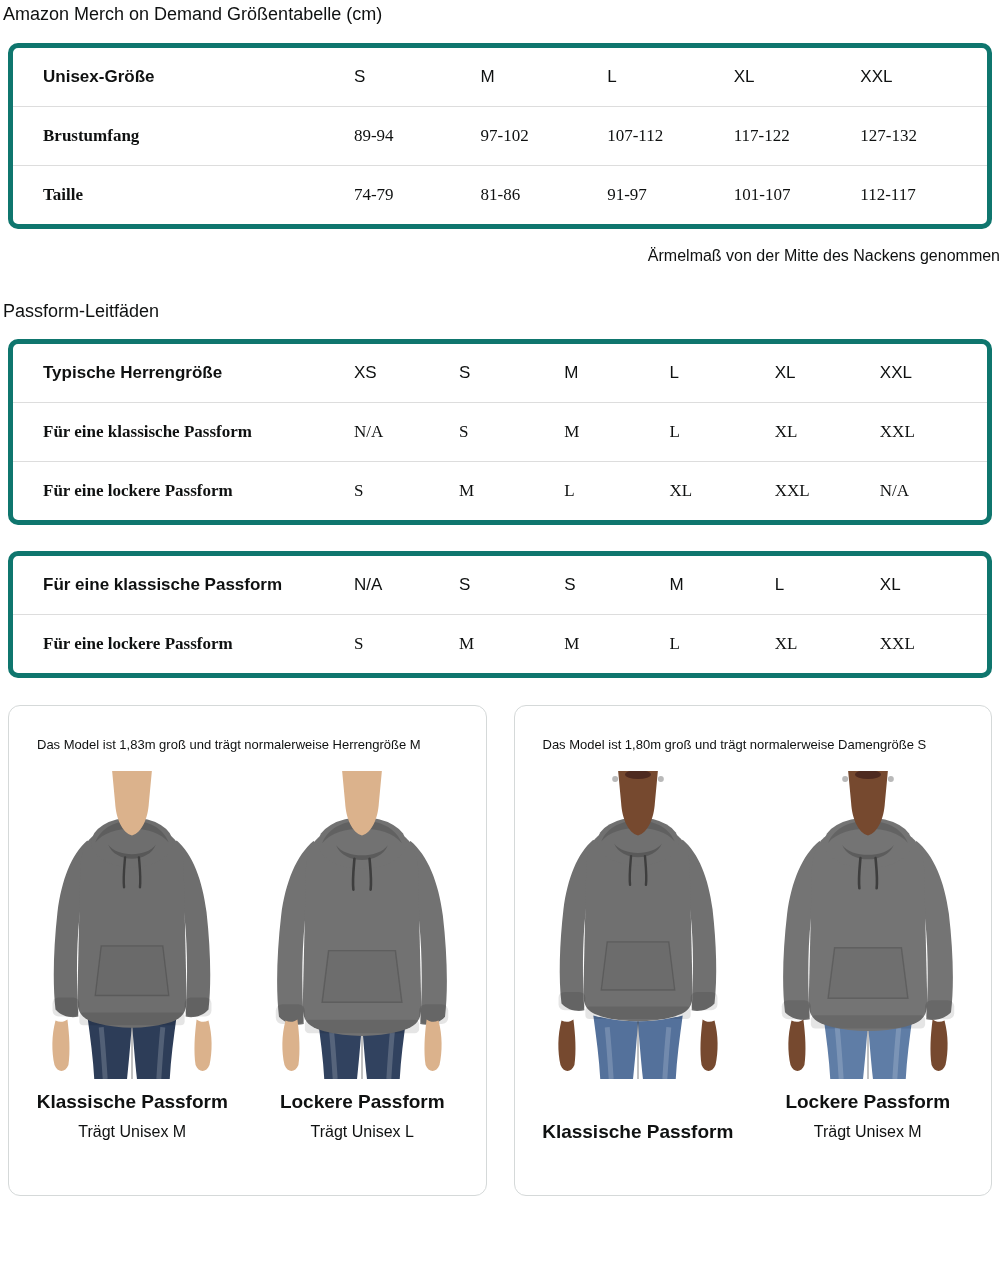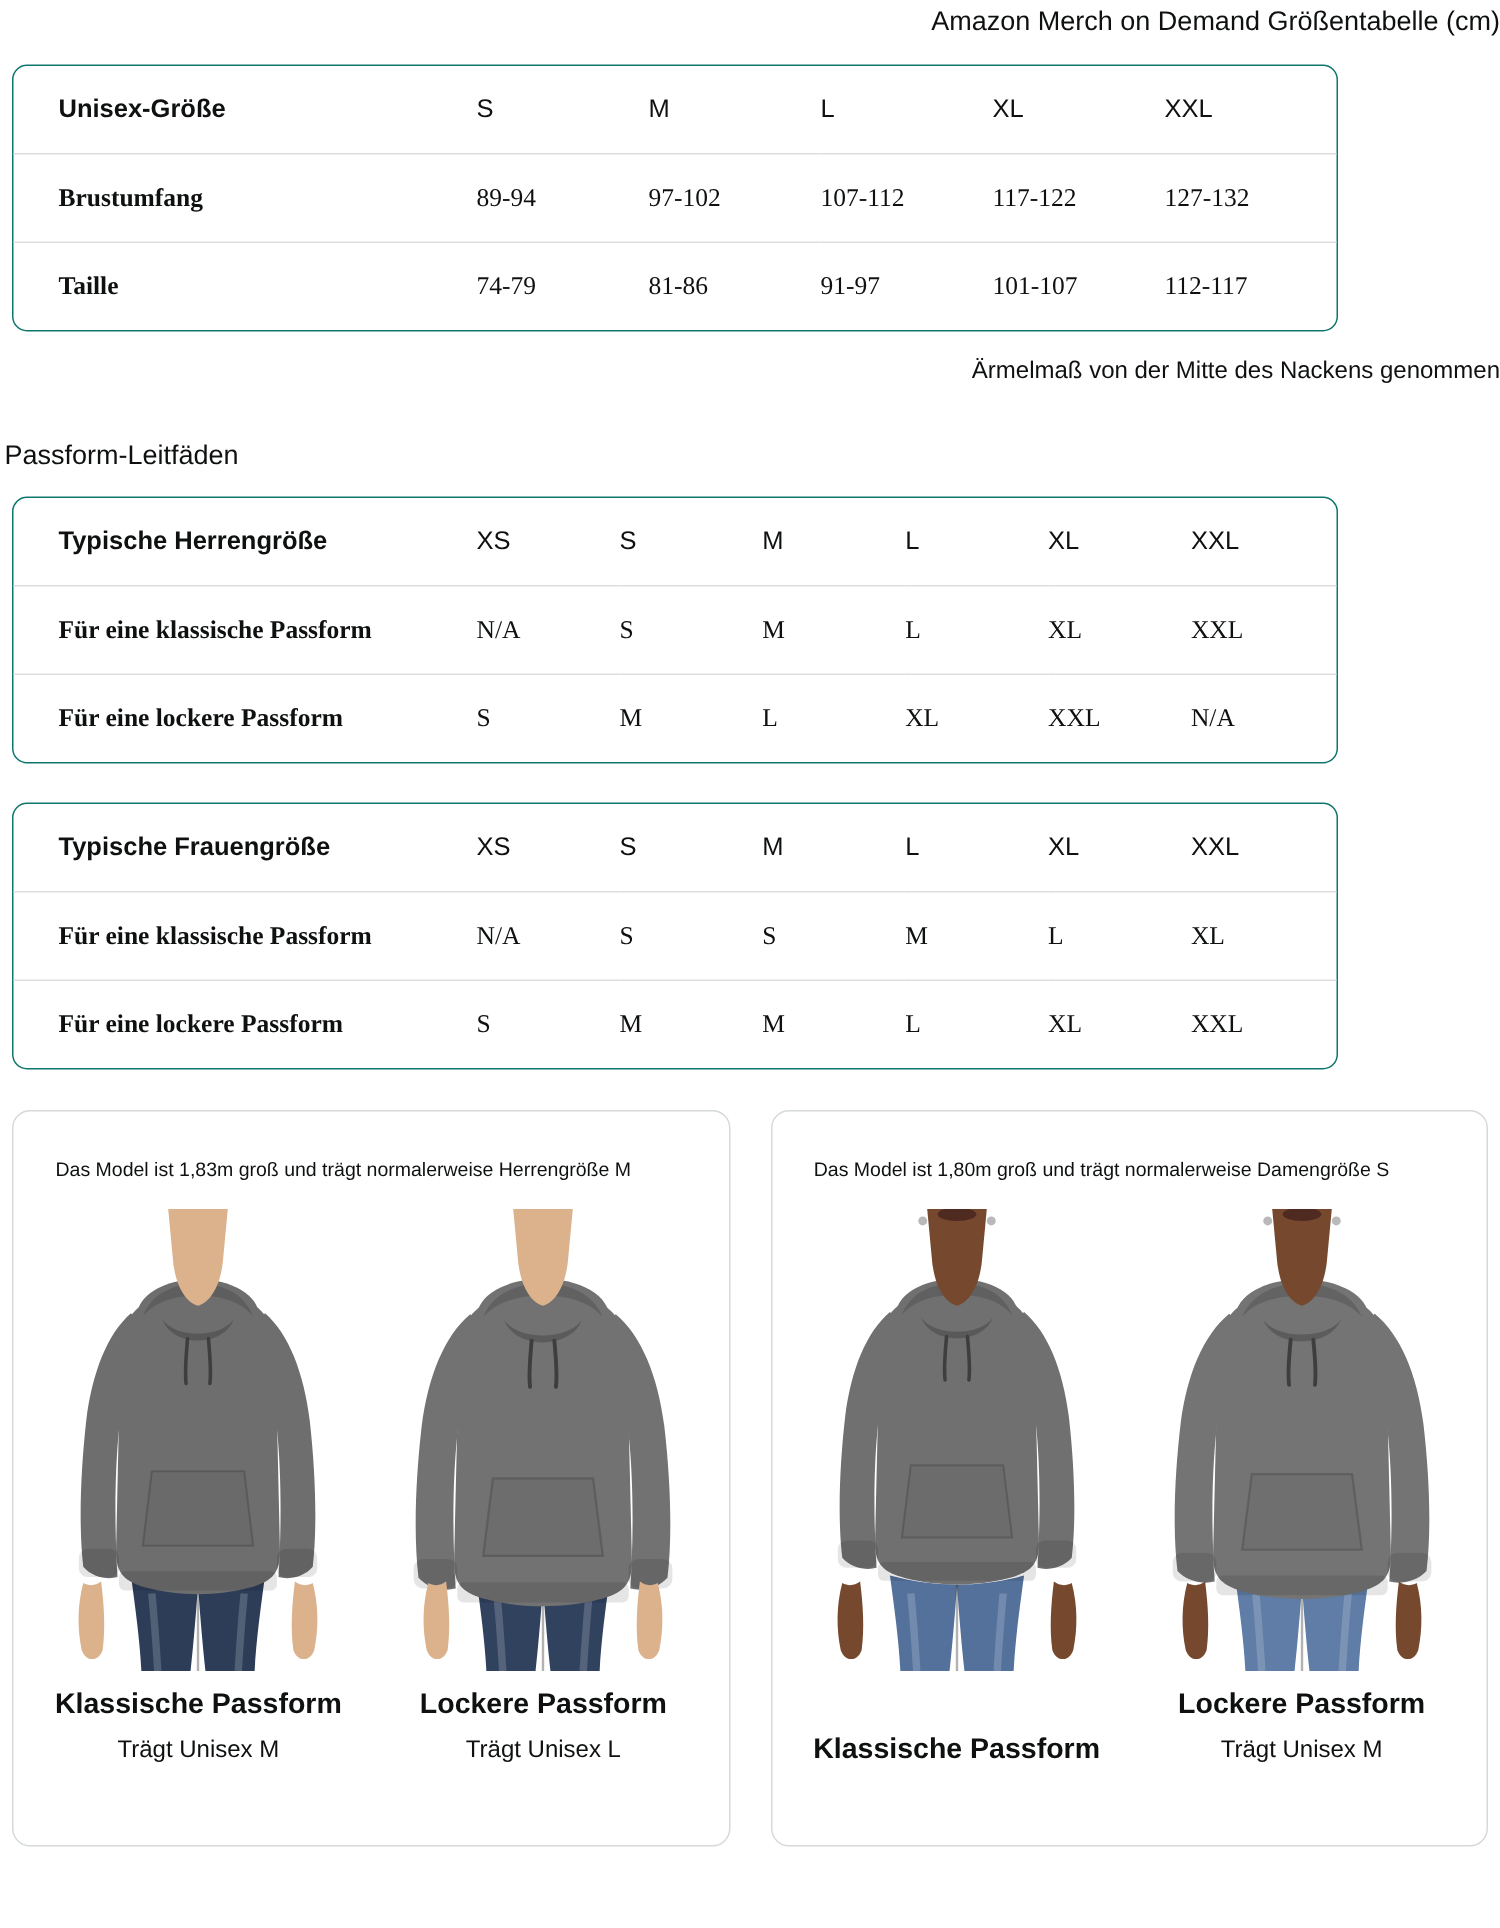--- a/index.html
+++ b/index.html
@@ -4,25 +4,25 @@
 <style>
   * { box-sizing: border-box; }
   html,body { margin:0; padding:0; background:#fff; }
   body {
     width:1000px; height:1285px; overflow:hidden;
     font-family:"Liberation Sans", sans-serif;
     color:#0f1111;
   }
   .page { padding:3px 0 0 0; }
 
-  .page-title { font-size:18px; font-weight:400; margin:0 0 0 3px; line-height:22px;text-align:right; }
+  .page-title { font-size:18px; font-weight:400; margin:0 0 0 3px; line-height:22px; }
 
   table.data-table {
-    width:884px; margin:17px 8px 0 8px;
-    border:1px solid #0f766e; border-radius:10px;
+    width:984px; margin:17px 8px 0 8px;
+    border:5px solid #0f766e; border-radius:10px;
     border-collapse:separate; border-spacing:0;
     font-size:17px;
   }
   table.data-table td, table.data-table th { padding:19px 6px 19px 0; text-align:left; font-weight:400; vertical-align:middle; }
   table.data-table td:first-child, table.data-table th:first-child { padding-left:30px; font-weight:700; }
   table.data-table tr + tr td, table.data-table tr + tr th { border-top:1px solid #dddddd;font-family:Liberation Serif, serif; }
   table.first-table { margin-top:18px; }
 
   .note { font-size:16px; margin:17px 0 0 3px; line-height:20px;text-align:right; }
   .section-heading { font-size:18px; font-weight:400; margin:34px 0 0 3px; line-height:22px; }
@@ -156,29 +156,20 @@
     <colgroup>
         <col style="width:35%">
         <col style="width:10.8%">
         <col style="width:10.8%">
         <col style="width:10.8%">
         <col style="width:10.8%">
         <col style="width:10.8%">
         <col style="width:11%">
       </colgroup>
     <tbody>
-        <tr>
-      <th>Typische Frauengröße</th>
-      <th>XS</th>
-      <th>S</th>
-      <th>M</th>
-      <th>L</th>
-      <th>XL</th>
-      <th>XXL</th>
-    </tr>
     <tr>
       <td>Für eine klassische Passform</td>
       <td>N/A</td>
       <td>S</td>
       <td>S</td>
       <td>M</td>
       <td>L</td>
       <td>XL</td>
     </tr>
     <tr>

